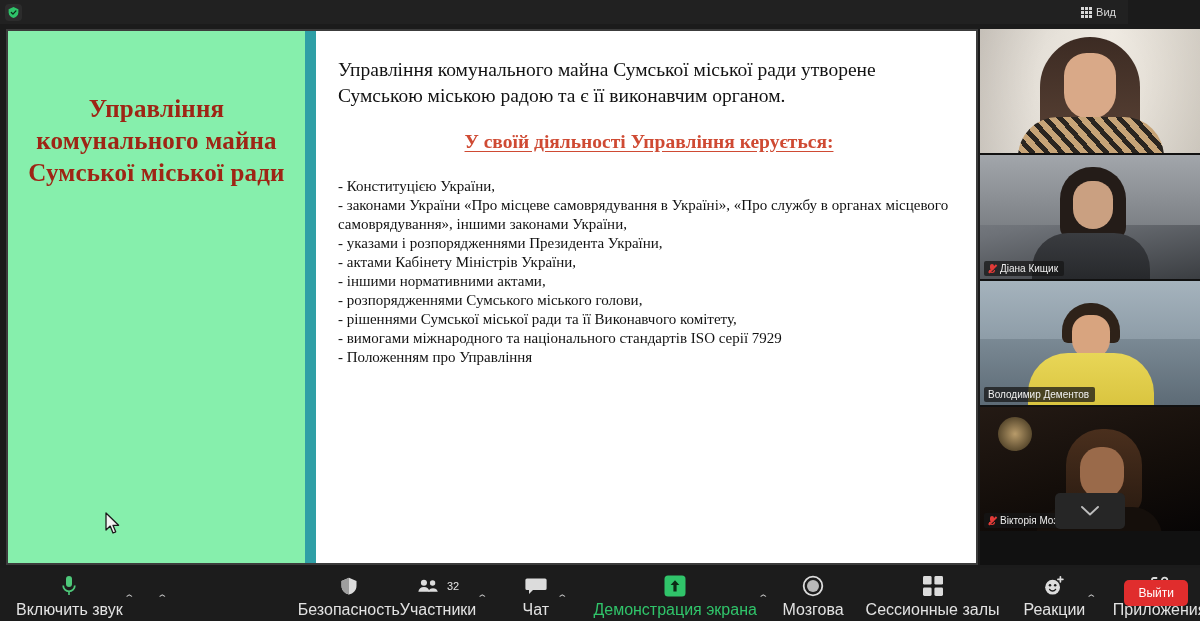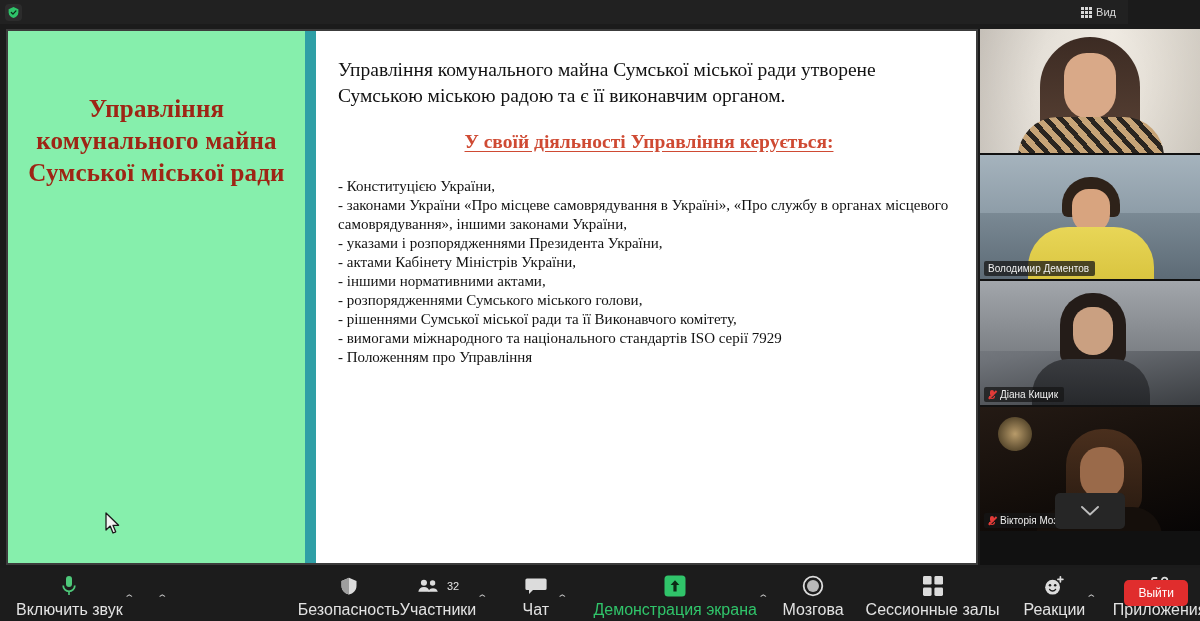--- a/index.html
+++ b/index.html
@@ -209,45 +209,45 @@
 
     <div class="vtile">
       <div class="scene v1">
         <div class="hair"></div>
           <div class="face"></div>
           <div class="torso"></div>
       </div>
     </div>
 
     <div class="vtile">
+      <div class="scene v3">
+        <div class="wall"></div>
+          <div class="hair"></div>
+          <div class="face"></div>
+          <div class="torso"></div>
+      </div>
+      <div class="vname">
+        <span class="mic-off">
+          <span class="body"></span>
+            <span class="base"></span>
+            <span class="slash"></span>
+        </span>
+        <span>Діана Кищик</span>
+      </div>
+    </div>
+
+    <div class="vtile">
       <div class="scene v2">
         <div class="board"></div>
           <div class="hair"></div>
           <div class="face"></div>
           <div class="shirt"></div>
       </div>
       <div class="vname">
         <span>Володимир Дементов</span>
-      </div>
-    </div>
-
-    <div class="vtile">
-      <div class="scene v3">
-        <div class="wall"></div>
-          <div class="hair"></div>
-          <div class="face"></div>
-          <div class="torso"></div>
-      </div>
-      <div class="vname">
-        <span class="mic-off">
-          <span class="body"></span>
-            <span class="base"></span>
-            <span class="slash"></span>
-        </span>
-        <span>Діана Кищик</span>
       </div>
     </div>
 
     <div class="vtile">
       <div class="scene v4">
         <div class="lamp"></div>
           <div class="hair"></div>
           <div class="face"></div>
           <div class="torso"></div>
       </div>

